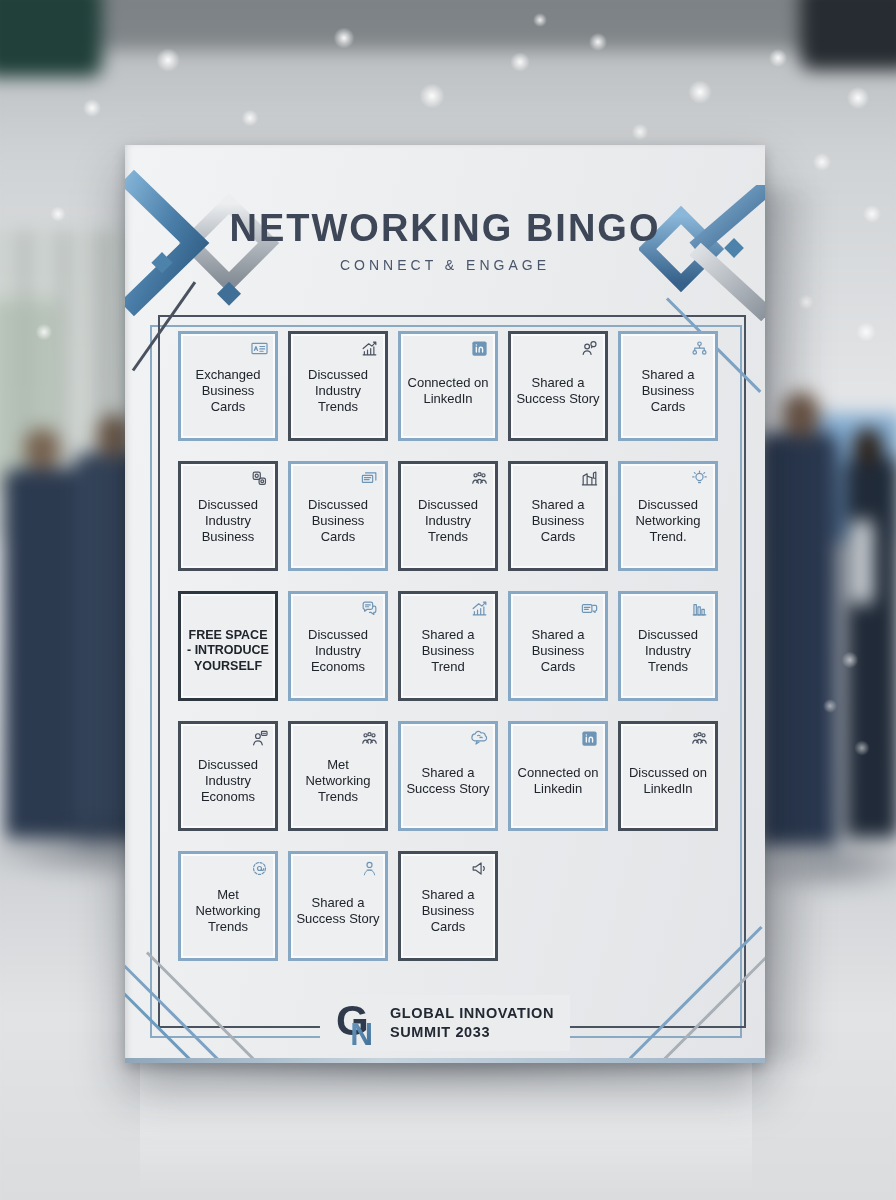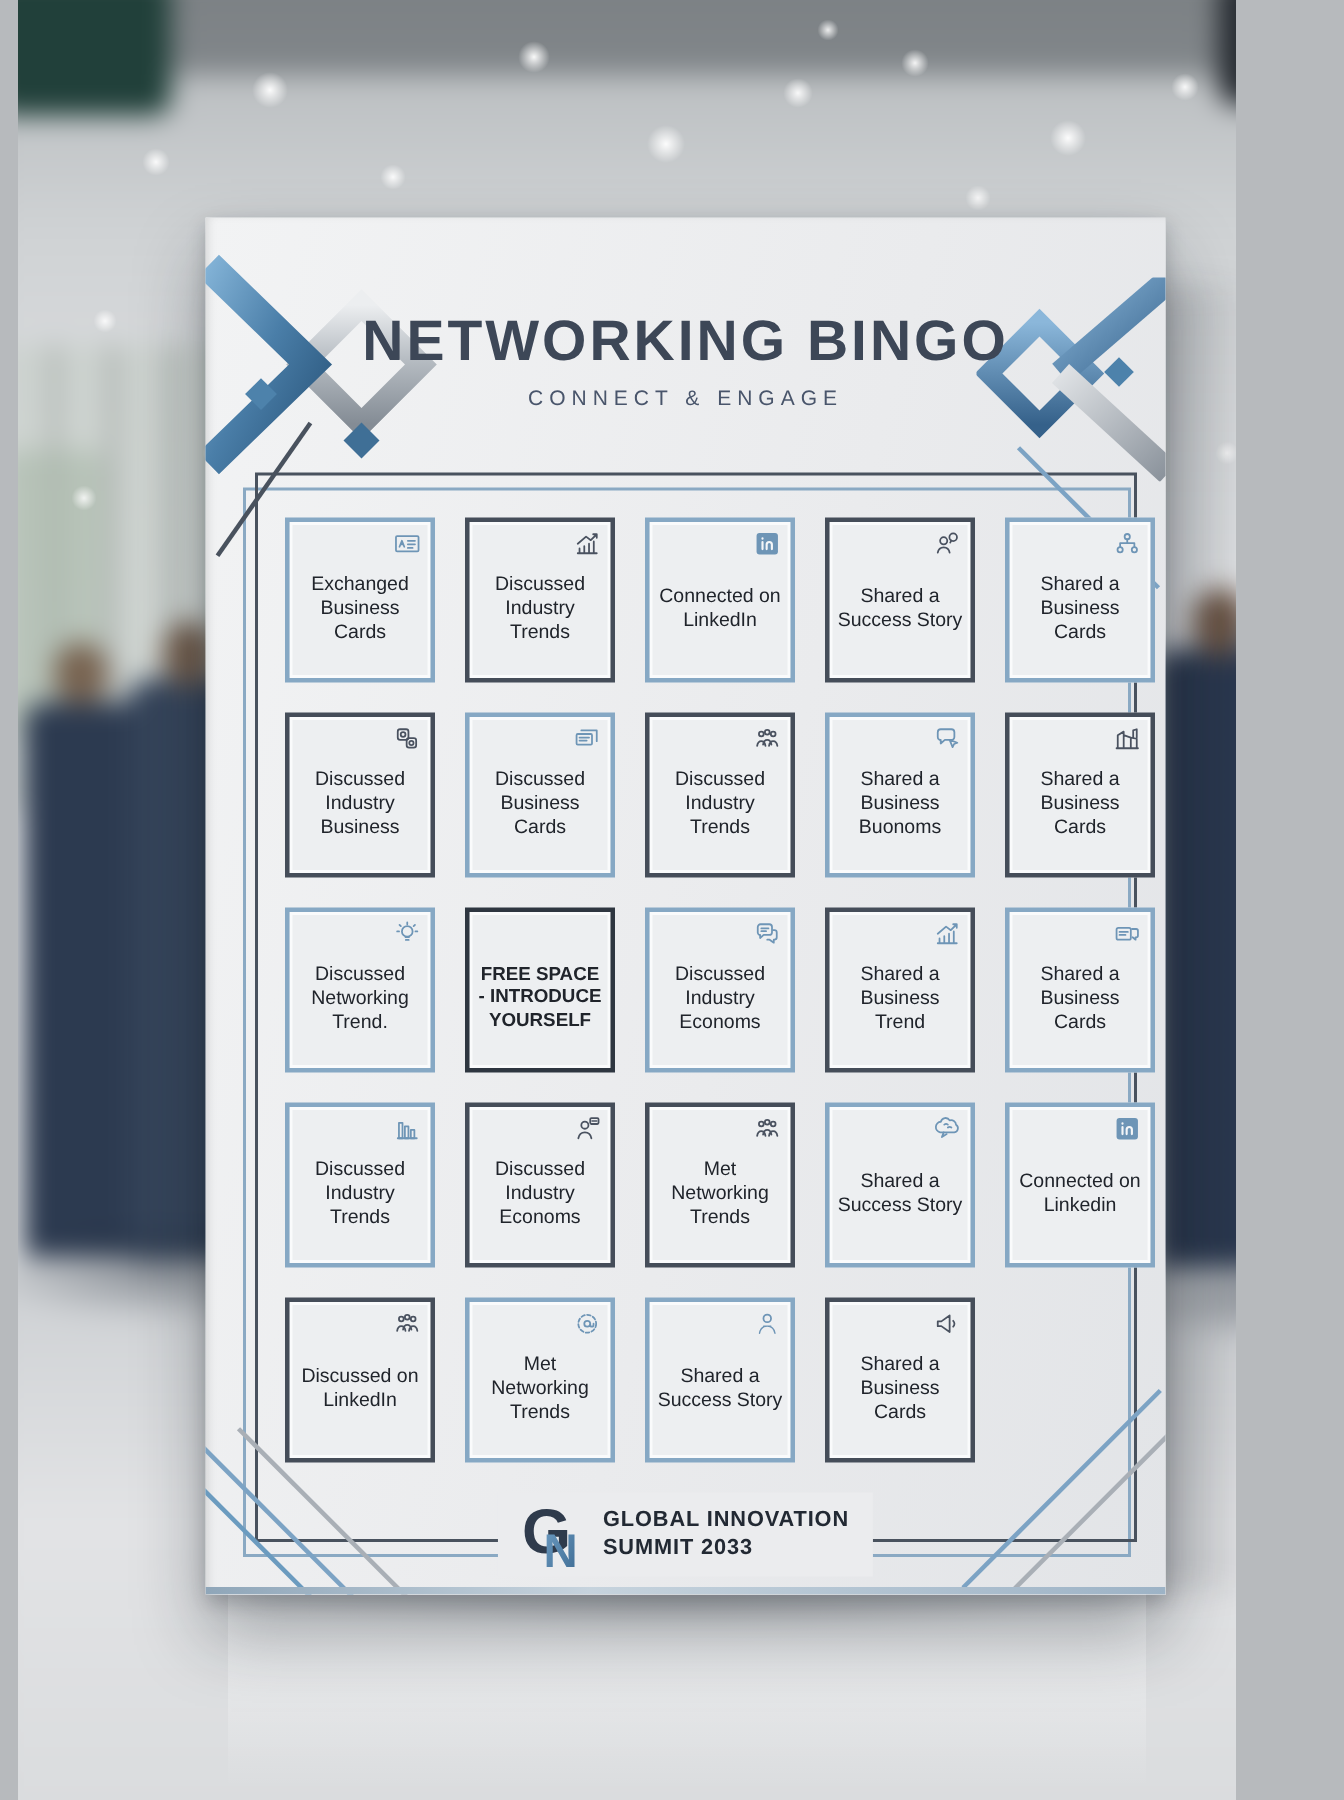--- a/index.html
+++ b/index.html
@@ -1,17 +1,17 @@
 <!DOCTYPE html>
 <html><head>
 <meta charset="utf-8">
 <style>
   html,body{margin:0;padding:0;background:#b7babd;}
   *{box-sizing:border-box;font-family:"Liberation Sans",sans-serif;}
-  .scene{position:relative;width:812px;height:1200px;overflow:hidden;background:#dfe1e3;margin-left:12px;}
+  .scene{position:relative;width:896px;height:1200px;overflow:hidden;background:#dfe1e3;}
 
   
   .bg-blur{position:absolute;left:0;top:0;width:896px;height:1200px;filter:blur(9px);}
   .wall{position:absolute;inset:-20px;background:linear-gradient(#aeb2b5 0%,#cfd2d4 14%,#e3e5e7 34%,#edeeef 52%,#e0e2e4 68%,#d6d8da 80%);}
   .ceil-band{position:absolute;left:-20px;top:-20px;width:936px;height:70px;background:rgba(60,66,72,.45);}
   .ceil-dark-left{position:absolute;left:-18px;top:-18px;width:120px;height:95px;background:#21403a;border-radius:12px;}
   .ceil-dark-right{position:absolute;left:800px;top:-18px;width:115px;height:88px;background:#272c32;border-radius:12px;}
   .win-left{position:absolute;left:-12px;top:230px;width:170px;height:310px;background:repeating-linear-gradient(90deg,#c9d0cb 0 34px,#8a908c 34px 39px);opacity:.75;}
   .green-left{position:absolute;left:-12px;top:300px;width:70px;height:190px;background:#a4b4a4;opacity:.55;border-radius:10px;}
   .screen-right{position:absolute;left:793px;top:413px;width:108px;height:128px;background:linear-gradient(#8ab1d4,#5d89b4);border-radius:4px;}
@@ -79,21 +79,21 @@
   .diag{position:absolute;height:3px;transform-origin:left center;}
   .d-tl{left:8px;top:224px;width:108px;background:#49525e;transform:rotate(-55deg);}
   .d-tr{left:542px;top:152px;width:132px;background:#7ca3c4;transform:rotate(45deg);}
   .d-bl1{left:-12px;top:808px;width:200px;background:#7ca3c4;transform:rotate(45deg);}
   .d-bl2{left:22px;top:806px;width:168px;background:#a9afb6;transform:rotate(45deg);}
   .d-bl3{left:-36px;top:812px;width:152px;background:#6b9bbf;transform:rotate(45deg);}
   .d-br1{left:505px;top:912px;width:186px;background:#7ca3c4;transform:rotate(-45deg);}
   .d-br2{left:538px;top:914px;width:152px;background:#a9afb6;transform:rotate(-45deg);}
 
   
-  .grid{position:absolute;left:53px;top:200px;display:grid;grid-template-columns:repeat(5,100px);grid-auto-rows:110px;column-gap:10px;row-gap:20px;gap:20px;}
+  .grid{position:absolute;left:53px;top:186px;display:grid;grid-template-columns:repeat(5,100px);grid-auto-rows:110px;column-gap:10px;row-gap:20px;}
   .cell{position:relative;background:#edeff1;border:3px solid #86a8c4;box-shadow:inset 0 0 0 2px rgba(251,252,253,.9);
     display:flex;align-items:center;justify-content:center;text-align:center;padding:18px 5px 8px;
     font-size:13px;line-height:1.22;color:#20242b;}
   .cell.dark{border-color:#454d59;}
   .cell.free{border-color:#2e3640;font-weight:bold;font-size:12.5px;}
   .cicon{position:absolute;top:5px;right:6px;width:19px;height:19px;}
   .cicon svg{width:100%;height:100%;stroke:currentColor;fill:none;stroke-width:1.5;stroke-linecap:round;stroke-linejoin:round;}
   .cicon.blue{color:#6e95b6;}
   .cicon.dark{color:#4a5260;}
 
@@ -246,27 +246,20 @@
         </div>
         <div class="cell dark">
           <span class="cicon dark"><svg viewBox="0 0 24 24">
               <circle cx="7" cy="8" r="2"></circle>
               <circle cx="12" cy="6.5" r="2"></circle>
               <circle cx="17" cy="8" r="2"></circle>
               <path d="M3.5 18c.4-2.6 1.8-4 3.5-4s3.1 1.4 3.5 4M8.5 17c.4-2.6 1.8-4 3.5-4s3.1 1.4 3.5 4M13.5 18c.4-2.6 1.8-4 3.5-4s3.1 1.4 3.5 4"></path>
             </svg></span>
           <span class="clabel">Discussed Industry Trends</span>
         </div>
-        <div class="cell blue">
-          <span class="cicon blue"><svg viewBox="0 0 24 24">
-              <path d="M4 6.5A2.5 2.5 0 016.5 4h9A2.5 2.5 0 0118 6.5v4a2.5 2.5 0 01-2.5 2.5H10l-3.5 3v-3h-1A2.5 2.5 0 014 10.5z"></path>
-              <path d="M14 13l2.5 6 1.3-2.6 2.7-1z"></path>
-            </svg></span>
-          <span class="clabel">Shared a Business Buonoms</span>
-        </div>
         <div class="cell dark">
           <span class="cicon dark"><svg viewBox="0 0 24 24">
               <path d="M4 20V9l5-3v14M9 20V9l6 2v9M15 11l5 1v8M3 20h18M17 11V5l3-1v7"></path>
             </svg></span>
           <span class="clabel">Shared a Business Cards</span>
         </div>
         <div class="cell blue">
           <span class="cicon blue"><svg viewBox="0 0 24 24">
               <circle cx="12" cy="10" r="4.5"></circle>
               <path d="M10.5 14.8h3M10.8 17.2h2.4M12 2.5v1.6M5.5 4.5l1.1 1.1M18.5 4.5l-1.1 1.1M3.5 10h1.6M18.9 10h1.6"></path>

